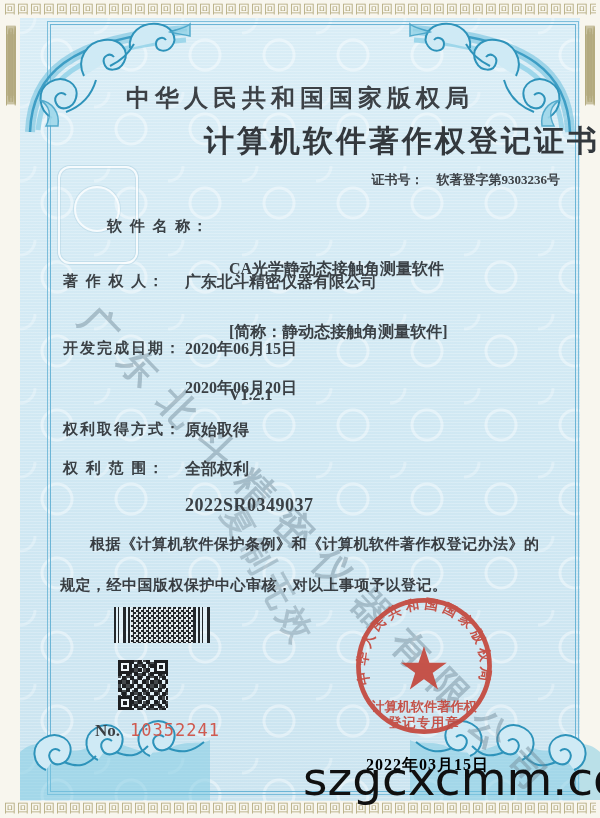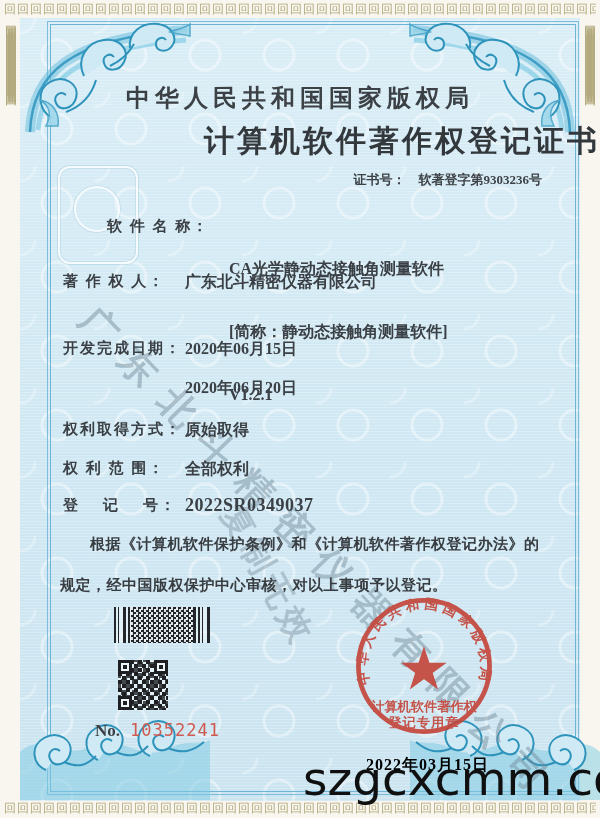--- a/index.html
+++ b/index.html
@@ -42,21 +42,21 @@
     box-shadow:0 0 0 1px rgba(163,201,219,.45), inset 0 0 0 1px rgba(163,201,219,.35);}
   .emboss::after{content:"";position:absolute;left:14px;top:18px;width:42px;height:42px;border-radius:50%;
     border:2px solid rgba(255,255,255,.75);box-shadow:0 0 0 1px rgba(163,201,219,.35);}
 
   
   .authority{position:absolute;left:0;top:82px;width:600px;text-align:center;z-index:6;
     font-size:24px;font-weight:bold;letter-spacing:5px;color:#3c4146;}
   .cert-title{position:absolute;left:0;top:121px;width:600px;text-align:right;z-index:6;
     font-size:30px;font-weight:bold;letter-spacing:3px;color:#33383d;}
   .certno{position:absolute;left:0;top:171px;width:542px;text-align:right;z-index:6;
-    font-size:13px;font-weight:bold;color:#3c4146;}
+    font-size:13px;font-weight:bold;color:#3c4146;padding-left:18px;}
   .certno .val{margin-left:13px;}
 
   
   .row{position:absolute;left:63px;width:490px;height:22px;z-index:6;white-space:pre;
        color:#3a4045;font-weight:bold;}
   .flabel{position:absolute;left:0;top:0;font-size:15px;letter-spacing:2px;}
   .fvalue{position:absolute;left:122px;top:-1px;font-size:16px;line-height:21px;}
   .r1{top:217px;margin-left:44px;} .r2{top:272px;} .r3{top:339px;} .r4{top:378px;}
   .r5{top:420px;text-align:center;} .r6{top:459px;} .r7{top:496px;}
   .r7 .fvalue{font-size:18px;letter-spacing:.5px;}
@@ -203,21 +203,20 @@
   </div>
   <div class="row r5">
     <span class="flabel">权利取得方式：</span>
     <div class="fvalue">原始取得</div>
   </div>
   <div class="row r6">
     <span class="flabel">权 利 范 围：</span>
     <div class="fvalue">全部权利</div>
   </div>
   <div class="row r7">
-    <span class="flabel">登    记    号：</span>
     <div class="fvalue">2022SR0349037</div>
   </div>
 
   <div class="statement">
     <div class="l1">根据《计算机软件保护条例》和《计算机软件著作权登记办法》的</div>
     <div class="l2">规定，经中国版权保护中心审核，对以上事项予以登记。</div>
   </div>
 
   <div class="barcode">
       <div class="noise"></div>

